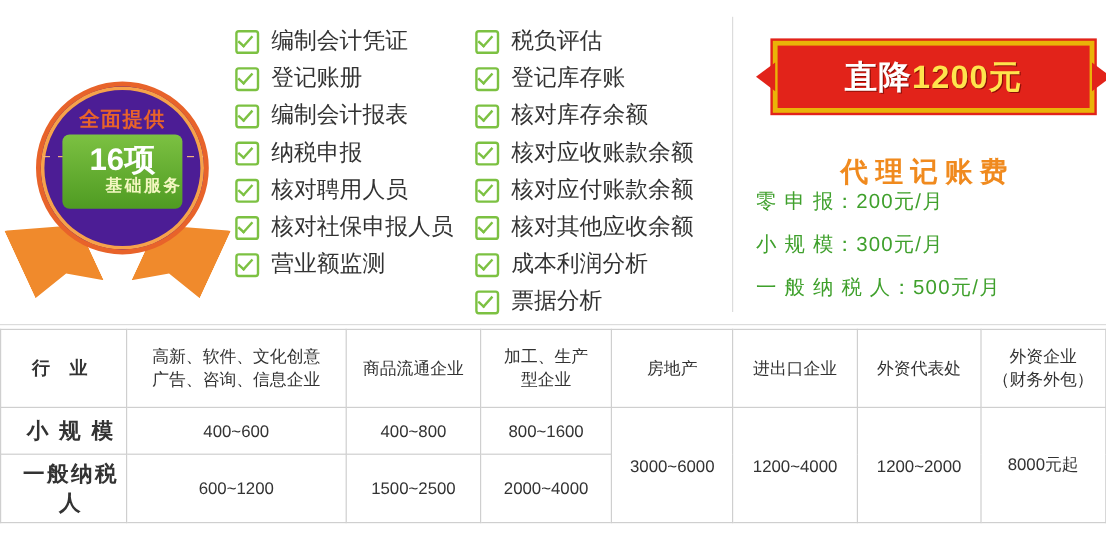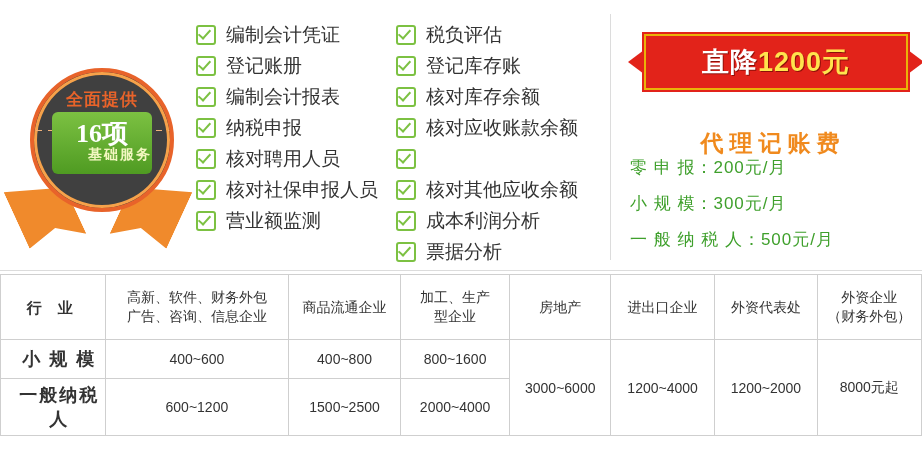--- a/index.html
+++ b/index.html
@@ -16,41 +16,41 @@
     position:absolute;left:0;top:0;width:922px;height:272px;
   }
 
   
   .badge-wrap{
     position:absolute;left:8px;top:60px;width:180px;height:190px;
   }
   .seal{
     position:absolute;left:22px;top:8px;width:136px;height:136px;
     border-radius:50%;
-    background:#404040;
+    background:#4c1d95;
     border:4px solid #e8632a;
     box-shadow:0 0 0 3px #f6a24a inset;
     overflow:hidden;
   }
   .seal:before{
     content:"";position:absolute;left:-10px;top:58px;width:160px;height:1px;
     background:repeating-linear-gradient(90deg,#f0b27a 0 6px,transparent 6px 12px);
   }
   .seal-t1{
     position:absolute;top:16px;left:0;width:100%;text-align:center;
     color:#e8632a;font-size:17px;font-weight:bold;letter-spacing:1px;
   }
   .seal-green{
     position:absolute;left:18px;top:40px;width:100px;height:62px;
     background:linear-gradient(#7cc142,#4f9b22);
     border-radius:6px;
   }
   .seal-t2b{
     position:absolute;left:0;top:4px;width:100%;text-align:center;
-    color:#ffffff;font-size:26px;font-weight:bold;font-family:Liberation Serif, serif;
+    color:#ffffff;font-size:26px;font-weight:bold;font-family:Liberation Sans, sans-serif;
   }
   .seal-t3{
     position:absolute;left:0;top:34px;width:100%;text-align:right;
     color:#f2f7c0;font-size:14px;font-weight:bold;letter-spacing:2px;
   }
   
   .ribbon-l,.ribbon-r{
     position:absolute;top:124px;width:62px;height:58px;background:#f08a2c;
   }
   .ribbon-l{left:6px;transform:skewX(12deg) rotate(-14deg);
@@ -88,21 +88,21 @@
     background:#dcdcdc;
   }
   .hline{
     position:absolute;left:0;top:270px;width:922px;height:1px;background:#dcdcdc;
   }
 
   
   .promo{position:absolute;left:630px;top:14px;width:286px;height:248px;}
   .banner{
     position:absolute;left:14px;top:20px;width:260px;height:52px;
-    background:#e2231a;border:2px solid #eab308;
+    background:#e2231a;border:4px solid #eab308;
     box-shadow:0 0 0 2px #e2231a;
     display:flex;align-items:center;justify-content:center;
   }
   .banner:before,.banner:after{
     content:"";position:absolute;top:50%;margin-top:-12px;
     border-style:solid;
   }
   .banner:before{left:-18px;border-width:12px 16px 12px 0;border-color:transparent #e2231a transparent transparent;}
   .banner:after{right:-18px;border-width:12px 0 12px 16px;border-color:transparent transparent transparent #e2231a;}
   .banner-txt{
@@ -208,20 +208,21 @@
       <li>
           <span class="chk"></span>
           <span>核对库存余额</span>
         </li>
       <li>
           <span class="chk"></span>
           <span>核对应收账款余额</span>
         </li>
       <li>
           <span class="chk"></span>
+          <span>核对应付账款余额</span>
         </li>
       <li>
           <span class="chk"></span>
           <span>核对其他应收余额</span>
         </li>
       <li>
           <span class="chk"></span>
           <span>成本利润分析</span>
         </li>
       <li>
@@ -244,21 +245,21 @@
   </div>
 
   <div class="hline"></div>
 </div>
 
 <table>
   <thead>
     <tr>
       <th class="ind c-ind">行 业</th>
       <th class="c-tech">
-        <div>高新、软件、财务外包</div>
+        <div>高新、软件、文化创意</div>
         <div>广告、咨询、信息企业</div>
       </th>
       <th class="c-trade">商品流通企业</th>
       <th class="c-mfg">
         <div>加工、生产</div>
         <div>型企业</div>
       </th>
       <th class="c-re">房地产</th>
       <th class="c-imp">进出口企业</th>
       <th class="c-for">外资代表处</th>

